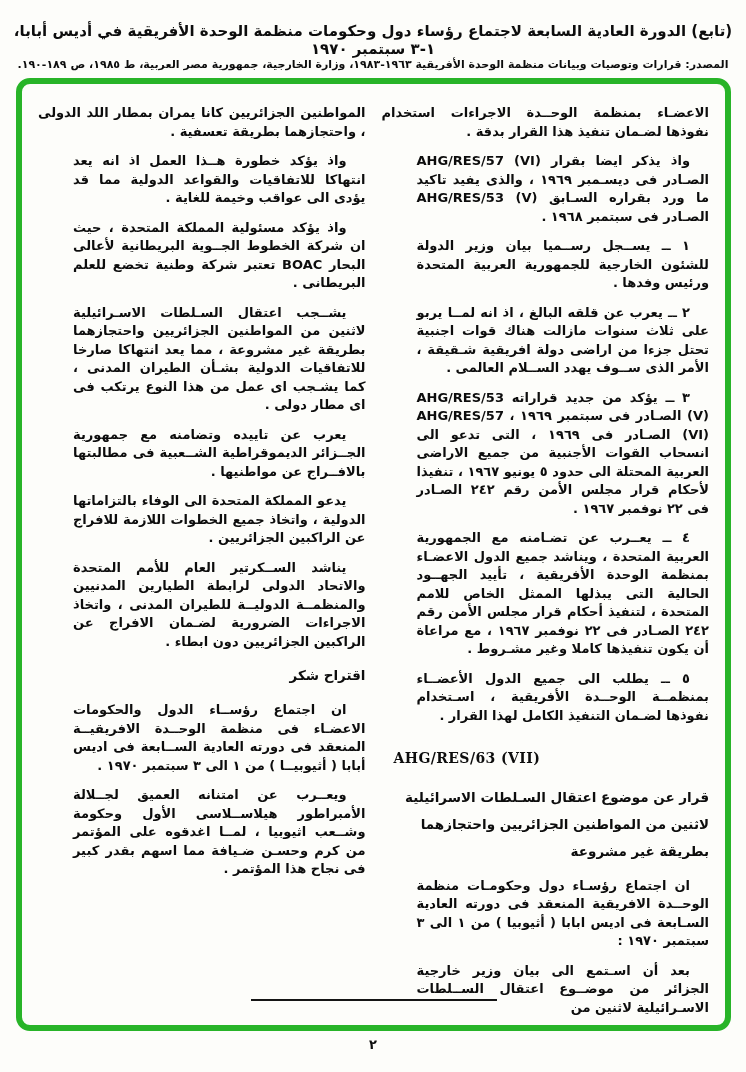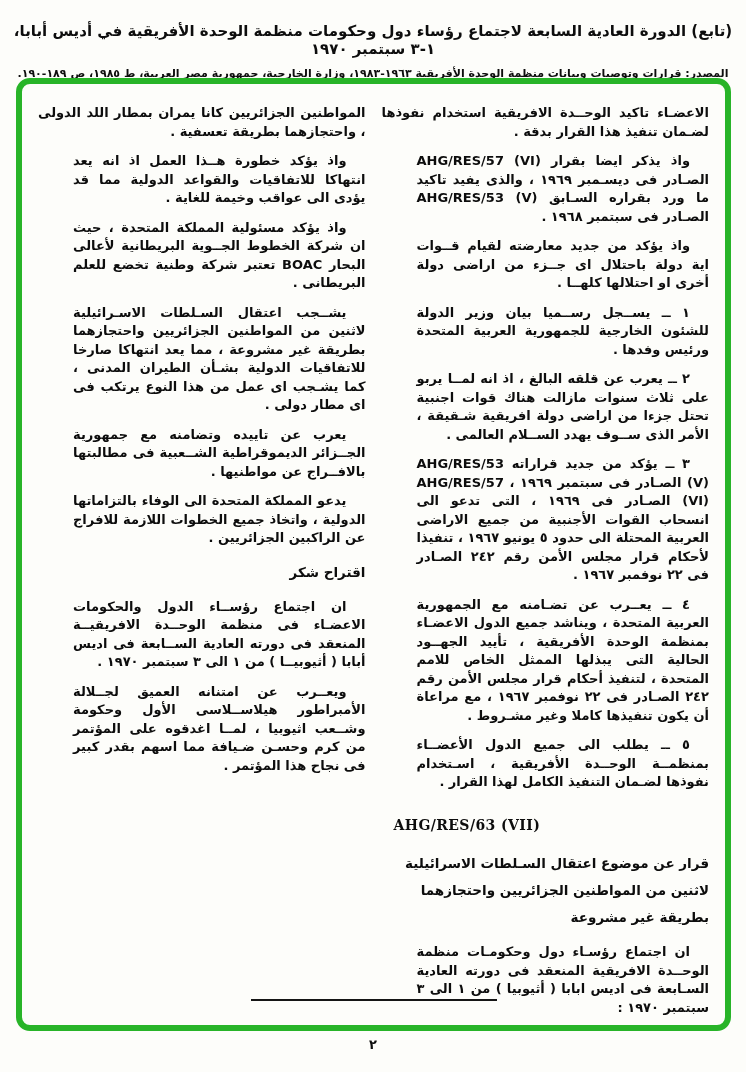--- a/index.html
+++ b/index.html
@@ -4,21 +4,21 @@
 <style>
   html,body{margin:0;padding:0;}
   body{
     width:746px;height:1072px;position:relative;
     background:#fdfdfa;color:#0d0d0d;
     font-family:"DejaVu Sans",sans-serif;
     overflow:hidden;
   }
   .header{position:absolute;top:22px;left:0;width:100%;text-align:center;direction:rtl;}
   .header-title{font-size:15px;font-weight:bold;padding:0 10px;}
-  .header-source{font-size:11px;font-weight:bold;margin-top:9px;}
+  .header-source{font-size:11px;font-weight:bold;}
 
   .frame{
     position:absolute;left:16px;top:78px;width:715px;height:953px;
     box-sizing:border-box;border:6px solid #28b428;border-radius:14px;
     background:#fdfdfa;overflow:hidden;
   }
   .columns{
     display:flex;direction:rtl;gap:16px;
     padding:20px 16px 36px;box-sizing:border-box;height:100%;
   }
@@ -51,40 +51,40 @@
 <body>
 
 <div class="header">
   <div class="header-title">(تابع) الدورة العادية السابعة لاجتماع رؤساء دول وحكومات منظمة الوحدة الأفريقية في أديس أبابا، ١-٣ سبتمبر ١٩٧٠</div>
   <div class="header-source">المصدر: قرارات وتوصيات وبيانات منظمة الوحدة الأفريقية ١٩٦٣-١٩٨٣، وزارة الخارجية، جمهورية مصر العربية، ط ١٩٨٥، ص ١٨٩-١٩٠.</div>
 </div>
 
 <div class="frame">
   <div class="columns">
     <section class="column">
-        <div class="block paragraph-flush">الاعضـاء تاكيد الوحــدة الافريقية استخدام نفوذها لضـمان تنفيذ هذا القرار بدقة .</div>
+        <div class="block paragraph-flush">الاعضـاء بمنظمة الوحــدة الاجراءات استخدام نفوذها لضـمان تنفيذ هذا القرار بدقة .</div>
         <div class="block paragraph">واذ يذكر ايضا بقرار AHG/RES/57 (VI) الصـادر فى ديسـمبر ١٩٦٩ ، والذى يفيد تاكيد ما ورد بقراره السـابق AHG/RES/53 (V) الصـادر فى سبتمبر ١٩٦٨ .</div>
-        <div class="block paragraph">واذ يؤكد من جديد معارضته لقيام قــوات اية دولة باحتلال اى جــزء من اراضى دولة أخرى او احتلالها كلهــا .</div>
         <div class="block paragraph">١ ــ يســجل رســميا بيان وزير الدولة للشئون الخارجية للجمهورية العربية المتحدة ورئيس وفدها .</div>
         <div class="block paragraph">٢ ــ يعرب عن قلقه البالغ ، اذ انه لمــا يربو على ثلاث سنوات مازالت هناك قوات اجنبية تحتل جزءا من اراضى دولة افريقية شـقيقة ، الأمر الذى ســوف يهدد الســلام العالمى .</div>
         <div class="block paragraph">٣ ــ يؤكد من جديد قراراته AHG/RES/53 (V) الصـادر فى سبتمبر ١٩٦٩ ، AHG/RES/57 (VI) الصـادر فى ١٩٦٩ ، التى تدعو الى انسحاب القوات الأجنبية من جميع الاراضى العربية المحتلة الى حدود ٥ يونيو ١٩٦٧ ، تنفيذا لأحكام قرار مجلس الأمن رقم ٢٤٢ الصـادر فى ٢٢ نوفمبر ١٩٦٧ .</div>
         <div class="block paragraph">٤ ــ يعــرب عن تضـامنه مع الجمهورية العربية المتحدة ، ويناشد جميع الدول الاعضـاء بمنظمة الوحدة الأفريقية ، تأييد الجهــود الحالية التى يبذلها الممثل الخاص للامم المتحدة ، لتنفيذ أحكام قرار مجلس الأمن رقم ٢٤٢ الصـادر فى ٢٢ نوفمبر ١٩٦٧ ، مع مراعاة أن يكون تنفيذها كاملا وغير مشـروط .</div>
         <div class="block paragraph">٥ ــ يطلب الى جميع الدول الأعضــاء بمنظمــة الوحــدة الأفريقية ، اسـتخدام نفوذها لضـمان التنفيذ الكامل لهذا القرار .</div>
         <div class="block res-id">AHG/RES/63 (VII)</div>
         <div class="block heading">قرار عن موضوع اعتقال السـلطات الاسرائيلية لاثنين من المواطنين الجزائريين واحتجازهما بطريقة غير مشروعة</div>
         <div class="block paragraph">ان اجتماع رؤسـاء دول وحكومـات منظمة الوحــدة الافريقية المنعقد فى دورته العادية السـابعة فى اديس ابابا ( أثيوبيا ) من ١ الى ٣ سبتمبر ١٩٧٠ :</div>
         <div class="block paragraph">بعد أن اسـتمع الى بيان وزير خارجية الجزائر من موضــوع اعتقال الســلطات الاسـرائيلية لاثنين من</div>
       </section>
     <section class="column">
         <div class="block paragraph-flush">المواطنين الجزائريين كانا يمران بمطار اللد الدولى ، واحتجازهما بطريقة تعسفية .</div>
         <div class="block paragraph">واذ يؤكد خطورة هــذا العمل اذ انه يعد انتهاكا للاتفاقيات والقواعد الدولية مما قد يؤدى الى عواقب وخيمة للغاية .</div>
         <div class="block paragraph">واذ يؤكد مسئولية المملكة المتحدة ، حيث ان شركة الخطوط الجــوية البريطانية لأعالى البحار BOAC تعتبر شركة وطنية تخضع للعلم البريطانى .</div>
         <div class="block paragraph">يشــجب اعتقال السـلطات الاسـرائيلية لاثنين من المواطنين الجزائريين واحتجازهما بطريقة غير مشروعة ، مما يعد انتهاكا صارخا للاتفاقيات الدولية بشـأن الطيران المدنى ، كما يشـجب اى عمل من هذا النوع يرتكب فى اى مطار دولى .</div>
         <div class="block paragraph">يعرب عن تاييده وتضامنه مع جمهورية الجــزائر الديموقراطية الشــعبية فى مطالبتها بالافــراج عن مواطنيها .</div>
         <div class="block paragraph">يدعو المملكة المتحدة الى الوفاء بالتزاماتها الدولية ، واتخاذ جميع الخطوات اللازمة للافراج عن الراكبين الجزائريين .</div>
+        <div class="block paragraph">يناشد الســكرتير العام للأمم المتحدة والاتحاد الدولى لرابطة الطيارين المدنيين والمنظمــة الدوليــة للطيران المدنى ، واتخاذ الاجراءات الضرورية لضـمان الافراج عن الراكبين الجزائريين دون ابطاء .</div>
         <div class="block heading">اقتراح شكر</div>
         <div class="block paragraph">ان اجتماع رؤســاء الدول والحكومات الاعضـاء فى منظمة الوحــدة الافريقيــة المنعقد فى دورته العادية الســابعة فى اديس أبابا ( أثيوبيــا ) من ١ الى ٣ سبتمبر ١٩٧٠ .</div>
         <div class="block paragraph">ويعــرب عن امتنانه العميق لجــلالة الأمبراطور هيلاســلاسى الأول وحكومة وشــعب اثيوبيا ، لمــا اغدقوه على المؤتمر من كرم وحسـن ضـيافة مما اسهم بقدر كبير فى نجاح هذا المؤتمر .</div>
       </section>
   </div>
   <div class="footnote-rule"></div>
 </div>
 
 <div class="page-number">٢</div>
 

